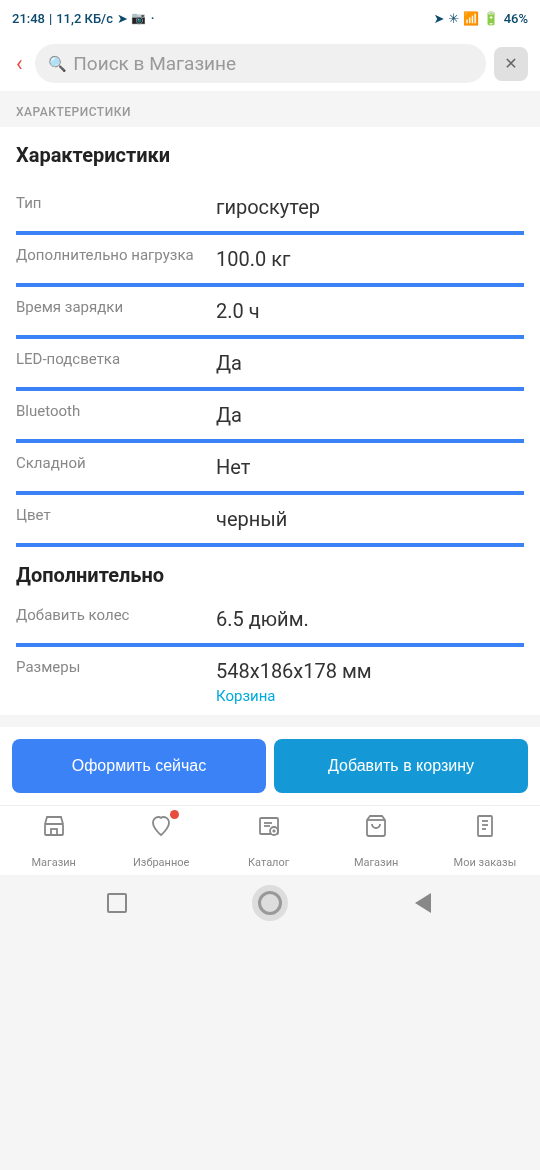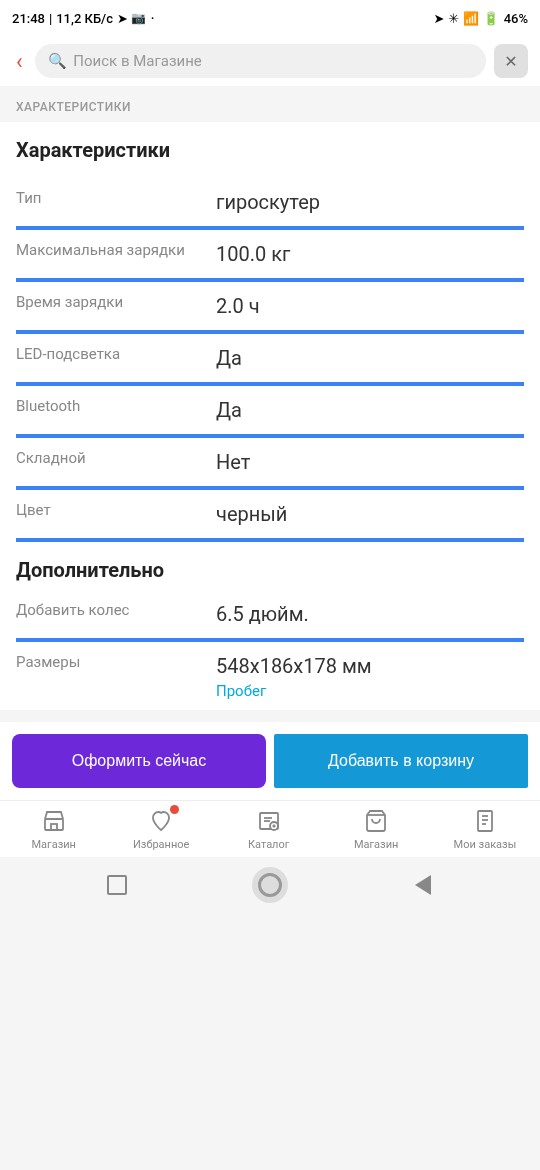--- a/index.html
+++ b/index.html
@@ -16,21 +16,21 @@
     
     .status-bar {
       background: #fff;
       height: 36px;
       display: flex;
       align-items: center;
       justify-content: space-between;
       padding: 0 12px;
       font-size: 13px;
       font-weight: 500;
-      color: #000000;
+      color: #0c4a6e;
     }
     .status-left { display: flex; align-items: center; gap: 4px; }
     .status-right { display: flex; align-items: center; gap: 4px; }
 
     
     .search-bar {
       background: #fff;
       padding: 8px 12px;
       display: flex;
       align-items: center;
@@ -45,21 +45,21 @@
     .search-input-wrapper {
       flex: 1;
       background: #f0f0f0;
       border-radius: 20px;
       display: flex;
       align-items: center;
       padding: 8px 14px;
       gap: 6px;
     }
     .search-icon-inner { color: #999; font-size: 15px; }
-    .search-placeholder { color: #999; font-size: 15px; }
+    .search-placeholder { color: #999; font-size: 19px; }
     .clear-btn {
       width: 34px;
       height: 34px;
       background: #e0e0e0;
       border-radius: 8px;
       display: flex;
       align-items: center;
       justify-content: center;
       cursor: pointer;
       font-size: 16px;
@@ -132,56 +132,56 @@
     
     .bottom-buttons {
       display: flex;
       gap: 0;
       padding: 12px 12px;
       background: #fff;
       margin-top: 12px;
     }
     .btn-order {
       flex: 1;
-      background: #6d28d9;
+      background: #3b82f6;
       color: #fff;
       border: none;
       border-radius: 8px;
       padding: 18px 10px;
       font-size: 16px;
       font-weight: 500;
       cursor: pointer;
       margin-right: 8px;
     }
     .btn-cart {
       flex: 1;
       background: #1499d6;
       color: #fff;
       border: none;
-      border-radius: 2px;
+      border-radius: 8px;
       padding: 18px 10px;
       font-size: 16px;
       font-weight: 500;
       cursor: pointer;
     }
 
     
     .bottom-nav {
       background: #fff;
       display: flex;
       align-items: center;
       justify-content: space-around;
       padding: 8px 0 6px 0;
       border-top: 1px solid #eee;
     }
     .nav-item {
       display: flex;
       flex-direction: column;
       align-items: center;
-      gap: 0;
+      gap: 13px;
       cursor: pointer;
       min-width: 60px;
     }
     .nav-icon {
       font-size: 22px;
       color: #888;
       position: relative;
     }
     .nav-label {
       font-size: 11px;
@@ -278,21 +278,21 @@
 
 <div class="main-content">
 
   <div class="section-title">Характеристики</div>
 
   <div class="spec-row">
     <span class="spec-label">Тип</span>
     <span class="spec-value">гироскутер</span>
   </div>
   <div class="spec-row">
-    <span class="spec-label">Максимальная зарядки</span>
+    <span class="spec-label">Дополнительно нагрузка</span>
     <span class="spec-value">100.0 кг</span>
   </div>
   <div class="spec-row">
     <span class="spec-label">Время зарядки</span>
     <span class="spec-value">2.0 ч</span>
   </div>
   <div class="spec-row">
     <span class="spec-label">LED-подсветка</span>
     <span class="spec-value">Да</span>
   </div>
@@ -313,21 +313,21 @@
 
   <div class="spec-row">
     <span class="spec-label">Добавить колес</span>
     <span class="spec-value">6.5 дюйм.</span>
   </div>
   <div class="spec-row" style="border-bottom:none;">
     <span class="spec-label">Размеры</span>
     <div style="flex:1;">
       <span class="spec-value">548х186х178 мм</span>
       <br>
-      <span class="hide-link">Пробег</span>
+      <span class="hide-link">Корзина</span>
     </div>
   </div>
 
 </div>
 
 <div class="bottom-buttons">
   <button class="btn-order">Оформить сейчас</button>
   <button class="btn-cart">Добавить в корзину</button>
 </div>
 

